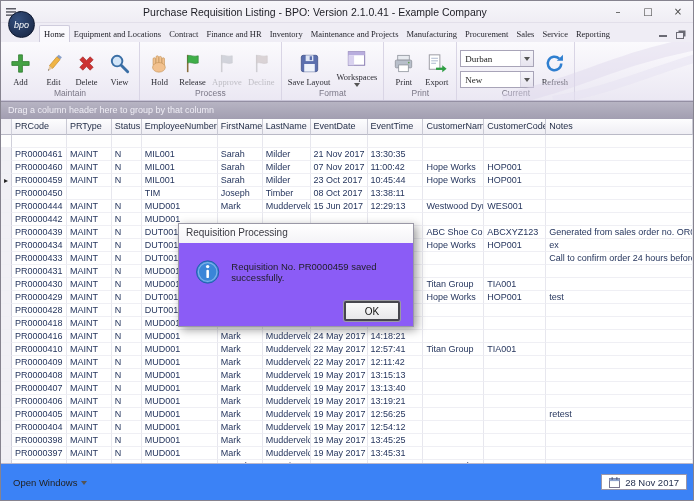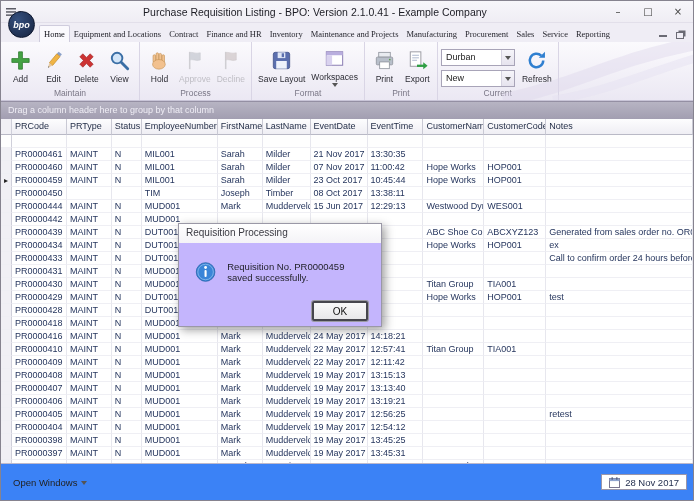--- a/index.html
+++ b/index.html
@@ -13,33 +13,33 @@
   
   .titlebar{height:22px;background:linear-gradient(#f7f6fa,#efedf4);display:flex;align-items:center;flex:0 0 auto;border-bottom:1px solid #e2dfea;}
   .app-menu{width:26px;display:flex;justify-content:center;align-items:center;cursor:default;}
   .title-text{flex:1;text-align:center;font-size:10.5px;color:#1c1c24;white-space:nowrap;overflow:hidden;}
   .win-controls{display:flex;height:100%;}
   .win-btn{width:30px;height:100%;display:flex;align-items:center;justify-content:center;font-size:10px;color:#444;font-family:"DejaVu Sans",sans-serif;}
   
   .tabrow{height:19px;background:#efedf5;display:flex;align-items:flex-end;padding-left:38px;flex:0 0 auto;position:relative;}
   .logo{position:absolute;left:7px;top:-12px;width:27px;height:27px;border-radius:50%;
     background:radial-gradient(circle at 35% 30%, #35507e, #16223e);color:#fff;font-size:9px;font-style:italic;
-    display:flex;align-items:center;justify-content:center;z-index:5;border:1px solid #0e1830;font-weight:bold;}
+    display:flex;align-items:center;justify-content:center;z-index:5;border:1px solid #0e1830;}
   .tabs{display:flex;align-items:flex-end;height:100%;flex:1;overflow:hidden;}
   .tab{font-size:8.5px;padding:3px 4px 3px;color:#26262e;white-space:nowrap;cursor:default;font-family:Liberation Serif, serif;}
   .tab.active{background:#faf9fd;border:1px solid #cfccdd;border-bottom:none;border-radius:2px 2px 0 0;color:#101018;}
   .mdi-icons{display:flex;gap:6px;align-items:center;padding:0 6px 3px 4px;}
   .mdi-glyph{width:11px;height:9px;position:relative;}
   .mdi-min{border-bottom:2px solid #6a6a74;width:8px;height:7px;}
   .mdi-restore{width:8px;height:7px;border:1px solid #6a6a74;box-shadow:2px -2px 0 -0.5px #6a6a74;margin-top:2px;}
   
   .ribbon{height:59px;background:linear-gradient(#fbfafd,#ebe8f3);border-bottom:1px solid #c9c5d8;display:flex;flex:0 0 auto;position:relative;overflow:hidden;}
   .swirl{position:absolute;right:0;top:0;pointer-events:none;}
   .rgroup{display:flex;flex-direction:column;border-right:1px solid #d9d5e5;padding:2px 3px 0;}
-  .rgroup-buttons{display:flex;align-items:center;flex:1;}
+  .rgroup-buttons{display:flex;align-items:flex-end;flex:1;font-family:Liberation Serif, serif;}
   .rgroup-label{text-align:center;font-size:8.5px;color:#7a7786;padding:0 2px 2px;}
   .rbtn{min-width:33px;padding:1px 3px;display:flex;flex-direction:column;align-items:center;border-radius:2px;cursor:default;}
   .rbtn .rlabel{font-size:8.5px;color:#2c2c34;margin-top:1px;white-space:nowrap;}
   .rbtn.disabled{opacity:.5;filter:grayscale(.5);}
   .rbtn.disabled .rlabel{color:#8d8d97;}
   .ricon{width:25px;height:25px;}
   .caret-down{width:0;height:0;border-left:3.5px solid transparent;border-right:3.5px solid transparent;border-top:4px solid #555;display:inline-block;margin-top:1px;}
   .current-col{display:flex;flex-direction:column;gap:4px;justify-content:flex-start;padding-top:3px;margin-right:4px;}
   .combo{width:74px;height:17px;background:#fff;border:1px solid #a8a4b8;display:flex;align-items:center;font-size:9px;padding-left:4px;color:#222;}
   .combo .combo-caret{margin-left:auto;width:13px;height:100%;display:flex;align-items:center;justify-content:center;border-left:1px solid #d5d2e0;background:linear-gradient(#f6f5fa,#e6e3ee);}
@@ -52,21 +52,21 @@
     border-right:1px solid #c9c9d4;border-bottom:1px solid #b9b9c6;padding:0 3px;white-space:nowrap;overflow:hidden;}
   .cell{height:13px;line-height:13px;font-size:9px;color:#26365e;padding:0 3px;border-right:1px solid #e7e7ee;border-bottom:1px solid #efeff4;white-space:nowrap;overflow:hidden;}
   .ind{width:11px;padding:0;background:#f1f0f5;border-right:1px solid #cfcfda;text-align:center;}
   .cell.ind{font-size:8px;color:#222;font-family:"DejaVu Sans",sans-serif;}
   .filter-row{display:flex;flex:0 0 auto;}
   .filter-row .cell{background:#fefefe;}
   .grow{display:flex;flex:0 0 auto;background:#fff;}
   .c0{width:55px}.c1{width:45px}.c2{width:30px}.c3{width:76px}.c4{width:45px}.c5{width:48px}
   .c6{width:57px}.c7{width:56px}.c8{width:61px}.c9{width:62px}.c10{width:147px}
   
-  .dialog{position:absolute;left:177px;top:222px;width:204px;height:104px;background:#c4b5fd;
+  .dialog{position:absolute;left:177px;top:222px;width:236px;height:104px;background:#8b5cf6;
     border:1px solid #9a98a6;box-shadow:3px 3px 9px rgba(0,0,0,.38);z-index:20;display:flex;flex-direction:column;}
   .dialog-title{height:19px;font-size:10px;color:#3a3a42;padding:3px 0 0 7px;background:linear-gradient(#ffffff,#f4f3f7);}
   .dialog-body{display:flex;align-items:center;gap:11px;padding:6px 12px 2px 16px;flex:1;}
   .dialog-msg{font-size:9.5px;color:#1e1e26;}
   .dialog-footer{height:30px;display:flex;align-items:center;}
   .ok-btn{margin-left:auto;margin-right:13px;width:56px;height:20px;font-size:10px;color:#111;
     background:linear-gradient(#f9f9fa,#e7e7ea);border:2px solid #46464e;border-radius:2px;
     box-shadow:0 0 0 1px #9a9aa2;display:flex;align-items:center;justify-content:center;font-family:"Liberation Sans",sans-serif;}
   
   .statusbar{height:22px;background:#3b82f6;border-top:1px solid #bdb9cb;display:flex;align-items:center;flex:0 0 auto;padding:18px 6px;}
@@ -168,20 +168,27 @@
         <div class="rbtn">
           <svg class="ricon" viewBox="0 0 26 26">
             <rect x="6.3" y="7" width="2.6" height="8" rx="1.3" fill="#f2c18f" stroke="#c08d4f" stroke-width="0.6"></rect>
             <rect x="9.4" y="5" width="2.6" height="10" rx="1.3" fill="#f2c18f" stroke="#c08d4f" stroke-width="0.6"></rect>
             <rect x="12.5" y="5.6" width="2.6" height="10" rx="1.3" fill="#f2c18f" stroke="#c08d4f" stroke-width="0.6"></rect>
             <rect x="15.6" y="7" width="2.6" height="9" rx="1.3" fill="#f2c18f" stroke="#c08d4f" stroke-width="0.6"></rect>
             <ellipse cx="12.4" cy="17" rx="6.6" ry="5" fill="#f2c18f" stroke="#c08d4f" stroke-width="0.6"></ellipse>
           </svg>
           <span class="rlabel">Hold</span>
         </div>
+        <div class="rbtn">
+          <svg class="ricon" viewBox="0 0 26 26">
+            <line x1="8" y1="4" x2="8" y2="22" stroke="#8a6d3b" stroke-width="1.6"></line>
+            <path d="M8 5c3-1.5 6 1.5 11 0v7.5c-5 1.5-8-1.5-11 0z" fill="#3fae49" stroke="#2d8136" stroke-width="0.6"></path>
+          </svg>
+          <span class="rlabel">Release</span>
+        </div>
         <div class="rbtn disabled">
           <svg class="ricon" viewBox="0 0 26 26">
             <line x1="8" y1="4" x2="8" y2="22" stroke="#ababb2" stroke-width="1.6"></line>
             <path d="M8 5c3-1.5 6 1.5 11 0v7.5c-5 1.5-8-1.5-11 0z" fill="#aab4c8" stroke="#9aa0ad" stroke-width="0.6"></path>
           </svg>
           <span class="rlabel">Approve</span>
         </div>
         <div class="rbtn disabled">
           <svg class="ricon" viewBox="0 0 26 26">
             <line x1="8" y1="4" x2="8" y2="22" stroke="#ababb2" stroke-width="1.6"></line>

